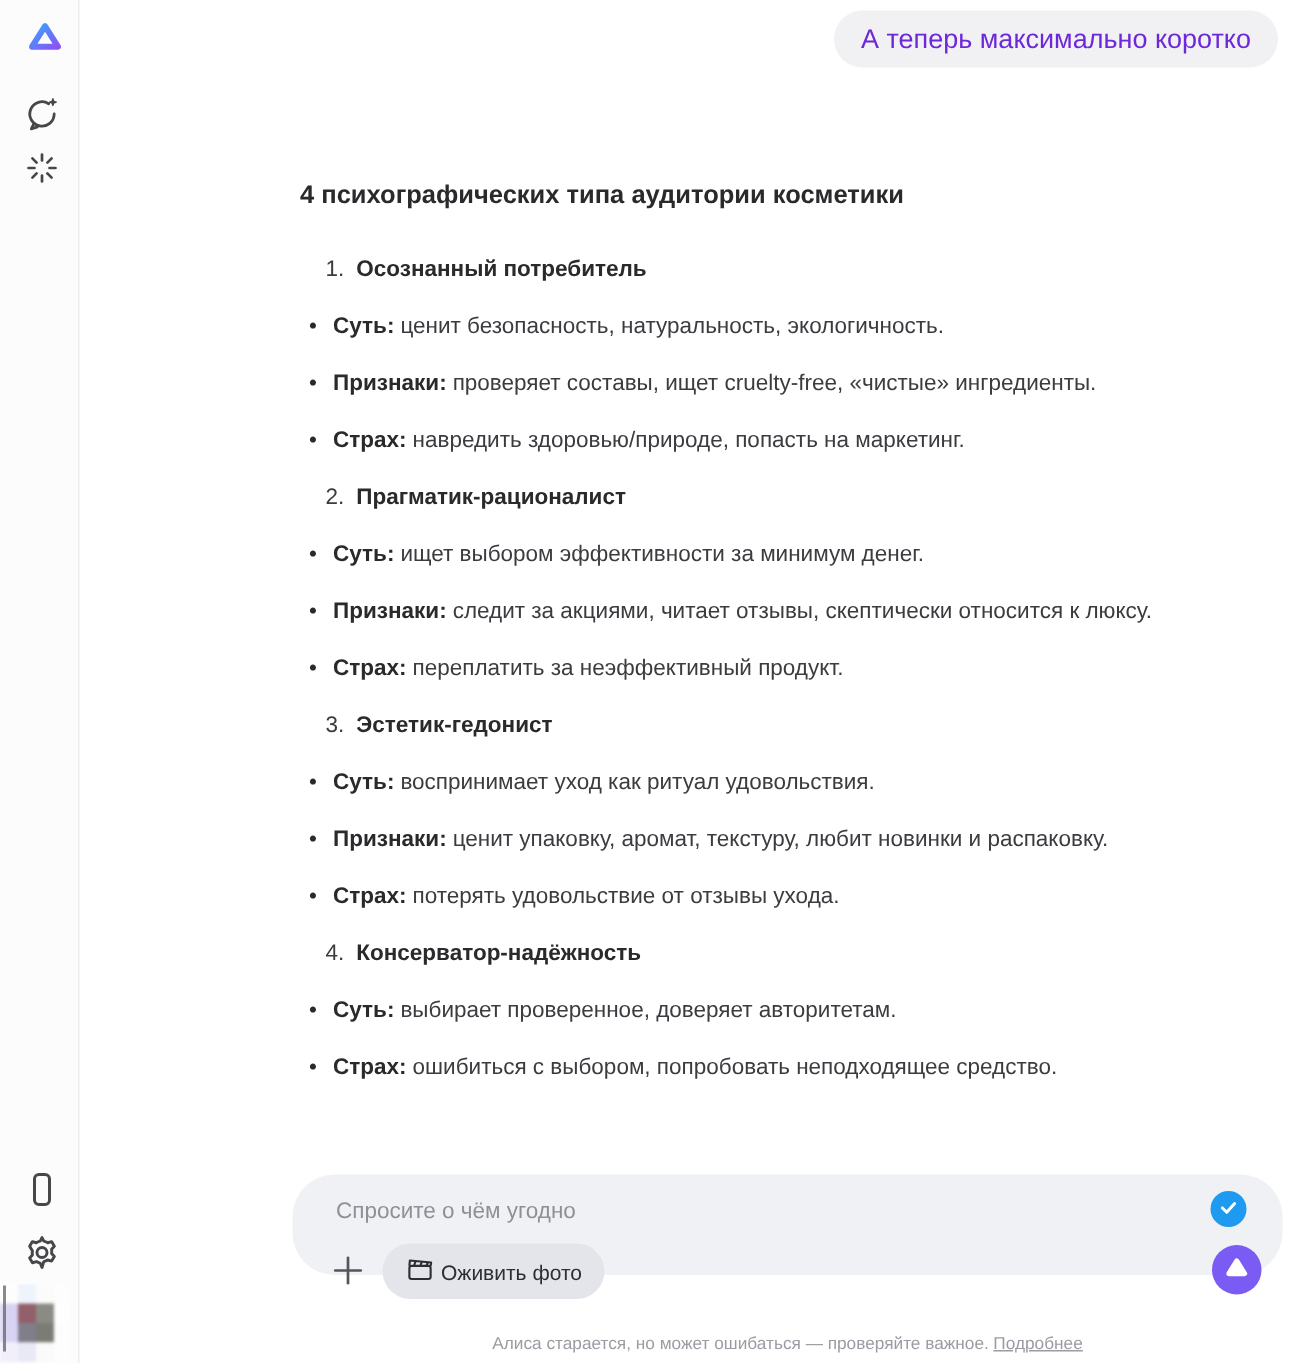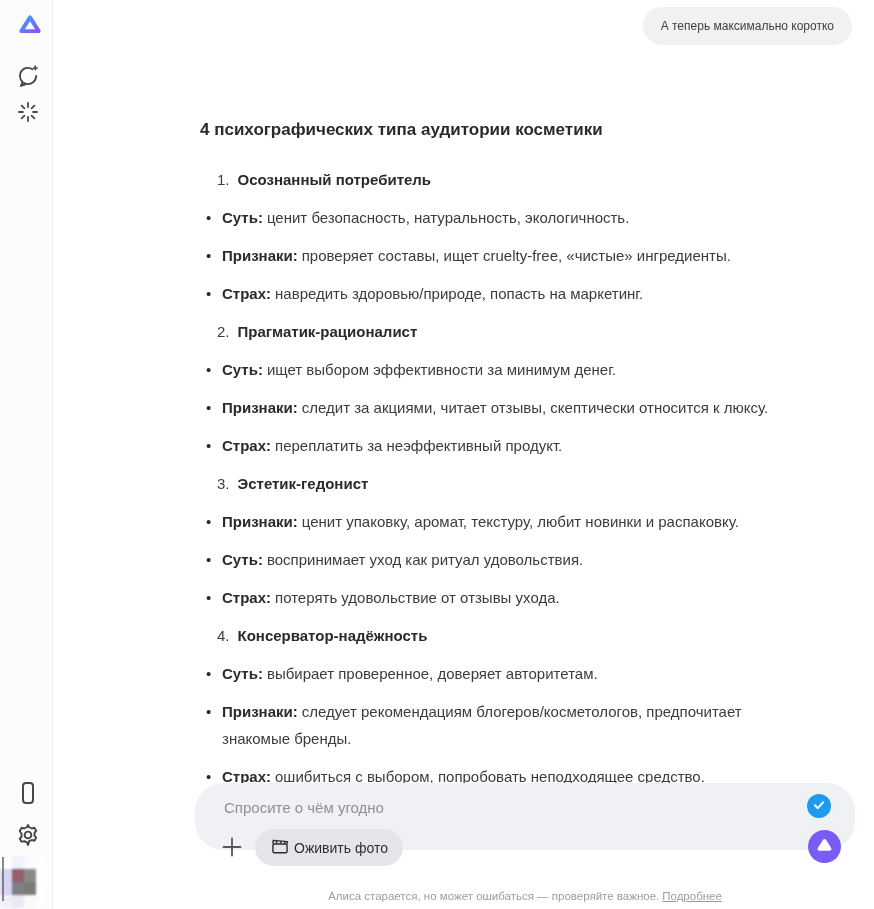--- a/index.html
+++ b/index.html
@@ -29,21 +29,21 @@
 
   .avatar { position: absolute; left: 0; top: 856px; width: 46px; height: 53px; overflow: hidden; }
   .avatar .px { display: grid; grid-template-columns: repeat(4, 12px); filter: blur(1.2px); }
   .avatar .px span { width: 12px; height: 13px; }
   .avatar-line { position: absolute; left: 2px; top: 1px; width: 2px; height: 44px; background: #6a6a72; opacity:.8; }
 
   
   .user-bubble {
     position: absolute; top: 7px; right: 22px;
     background: #f1f1f4; border-radius: 19px;
-    padding: 9px 18px; font-size: 12px; line-height: 20px; color: #404040;
+    padding: 9px 18px; font-size: 18px; line-height: 20px; color: #6d28d9;
   }
 
   
   .message { position: absolute; left: 200px; top: 118px; width: 594px; }
   .message h3 { font-size: 17px; line-height: 24px; font-weight: 700; color: #2a2a2d; margin-bottom: 24px; }
   .sec-title { padding-left: 17px; line-height: 27px; margin-bottom: 11px; font-size: 15px; }
   .sec-title .num { font-weight: 400; margin-right: 8px; color: #3c3c40; }
   .sec-title .name { font-weight: 700; color: #2a2a2d; }
   .bullet { position: relative; padding-left: 22px; line-height: 27px; margin-bottom: 11px;
     font-size: 15px; color: #3c3c40; max-width: 585px; }
@@ -190,29 +190,28 @@
   <div class="sec-title">
     <span class="num">2.</span><span class="name">Прагматик-рационалист</span>
   </div>
   <div class="bullet"><b>Суть:</b><span>ищет выбором эффективности за минимум денег.</span></div>
   <div class="bullet"><b>Признаки:</b><span>следит за акциями, читает отзывы, скептически относится к люксу.</span></div>
   <div class="bullet"><b>Страх:</b><span>переплатить за неэффективный продукт.</span></div>
 
   <div class="sec-title">
     <span class="num">3.</span><span class="name">Эстетик-гедонист</span>
   </div>
+  <div class="bullet"><b>Суть:</b><span>воспринимает уход как ритуал удовольствия.</span></div>
   <div class="bullet"><b>Признаки:</b><span>ценит упаковку, аромат, текстуру, любит новинки и распаковку.</span></div>
-  <div class="bullet"><b>Суть:</b><span>воспринимает уход как ритуал удовольствия.</span></div>
   <div class="bullet"><b>Страх:</b><span>потерять удовольствие от отзывы ухода.</span></div>
 
   <div class="sec-title">
     <span class="num">4.</span><span class="name">Консерватор-надёжность</span>
   </div>
   <div class="bullet"><b>Суть:</b><span>выбирает проверенное, доверяет авторитетам.</span></div>
-  <div class="bullet"><b>Признаки:</b><span>следует рекомендациям блогеров/косметологов, предпочитает знакомые бренды.</span></div>
   <div class="bullet"><b>Страх:</b><span>ошибиться с выбором, попробовать неподходящее средство.</span></div>
 </div>
 
 <div class="composer">
   <input class="composer-input" type="text" placeholder="Спросите о чём угодно" style="">
 
   <button class="check-btn">
     <span>
       <svg width="14" height="14" viewBox="0 0 24 24" fill="none" stroke="#ffffff" stroke-width="3.4" stroke-linecap="round" stroke-linejoin="round">
         <polyline points="5 12.5 10 17.5 19 7.5"></polyline>

